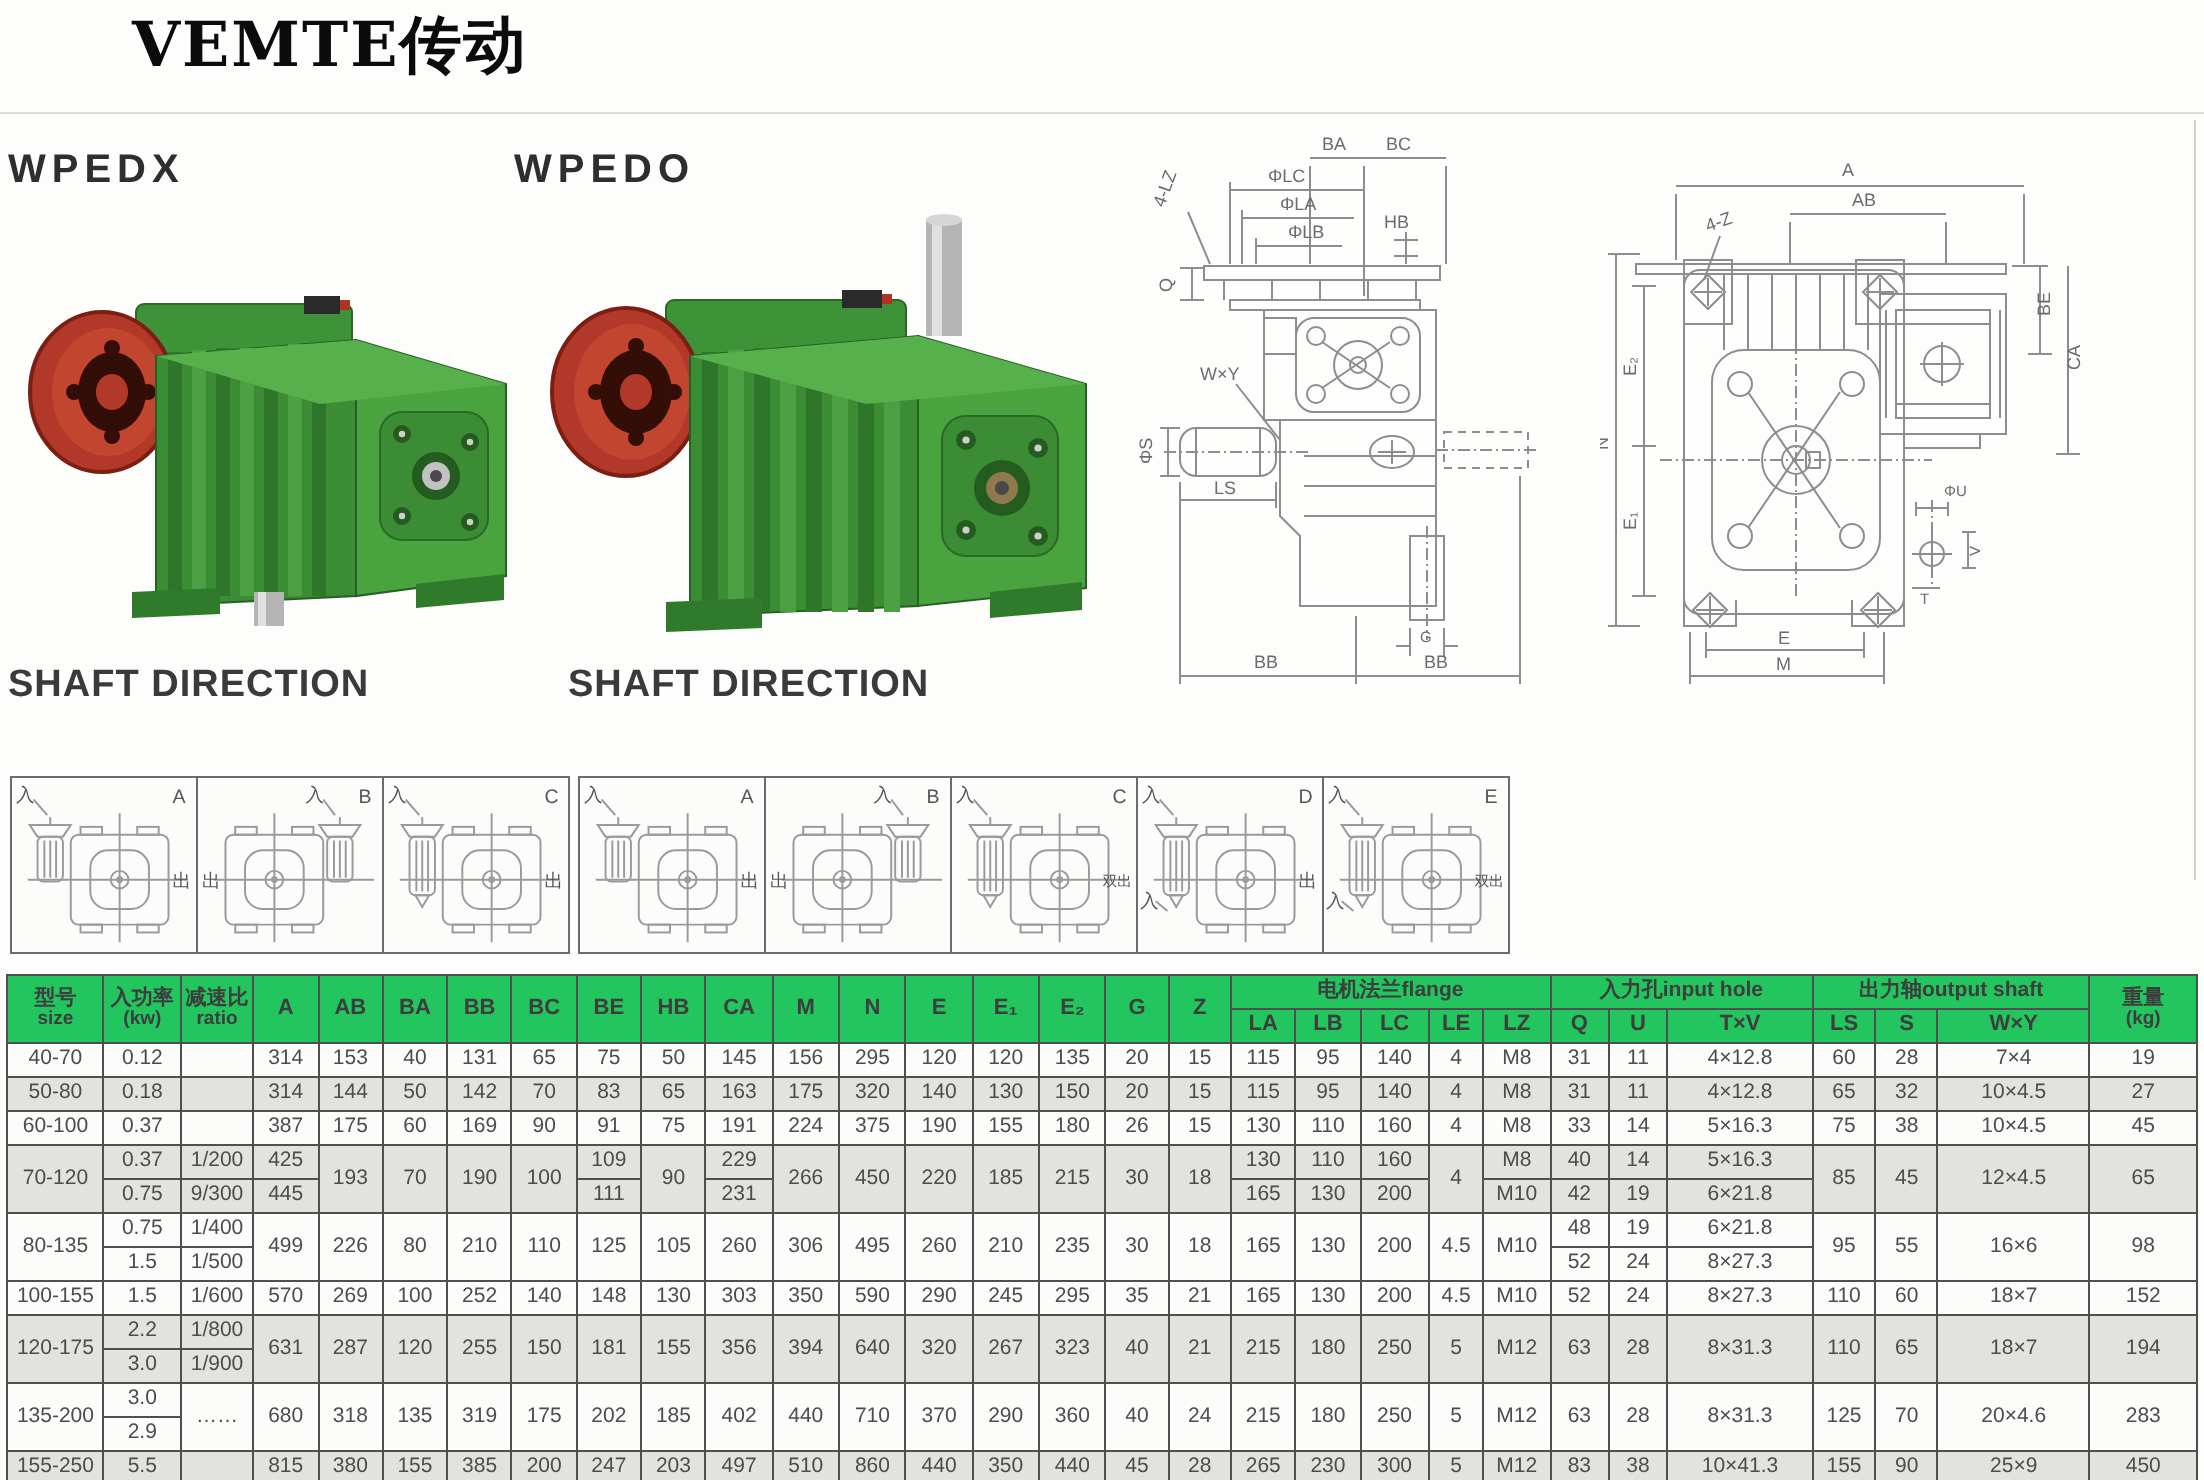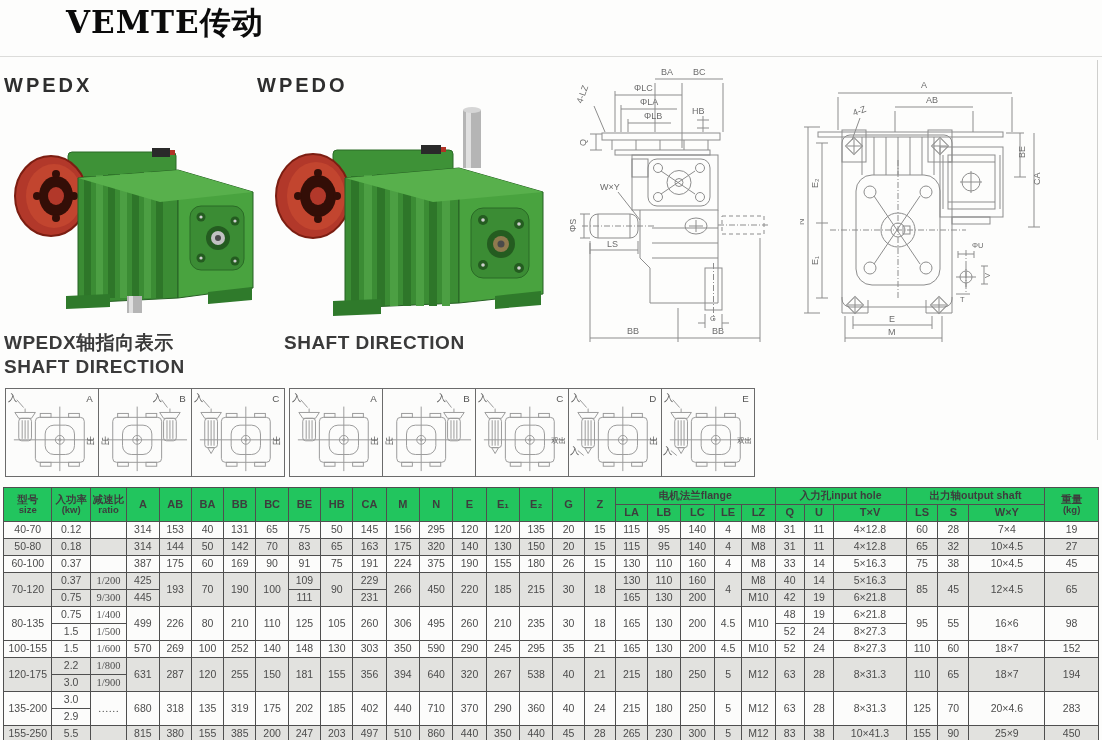--- a/index.html
+++ b/index.html
@@ -50,21 +50,21 @@
     border:1px solid #4f4f4f;padding:0;text-align:center;vertical-align:middle;
     font-size:10.5px;color:#4c4c4c;height:16px;line-height:1.05;
     overflow:hidden;white-space:nowrap;
   }
   .spec thead th{background:#22c55e;color:#3d3d3d;font-weight:bold;}
   .spec thead th .cn{font-size:10.5px;display:block;}
   .spec thead th .en{font-size:9.5px;display:block;font-weight:bold;}
   .spec thead th.letter{font-size:11px;}
   .spec tbody td{background:#fcfcfb;}
   .spec tbody tr.shade td{background:#e2e2df;}
-  .spec tbody td.ratio-col{background:#fcfcfb;font-family:Liberation Serif, serif;}
+  .spec tbody td.ratio-col{background:#fcfcfb;}
 </style>
 </head>
 <body>
 
 <div class="logo">VEMTE传动</div>
 <div class="divider"></div>
 <div class="page-edge"></div>
 
 <div class="prod-title" id="title-wpedx">WPEDX</div>
 <div class="prod-title" id="title-wpedo">WPEDO</div>
@@ -372,21 +372,20 @@
   <text class="dim-label" x="18" y="118" transform="rotate(-90 18 118)">E₂</text>
   <text class="dim-label" x="18" y="195" transform="rotate(-90 18 195)">E₁</text>
   <text class="dim-label" x="89" y="252">E</text>
   <text class="dim-label" x="88" y="265">M</text>
   <text class="dim-label-s" x="172" y="178">ΦU</text>
   <text class="dim-label-s" x="190" y="208" transform="rotate(-90 190 208)">V</text>
   <text class="dim-label-s" x="160" y="232">T</text>
 </svg>
 
 <div class="shaft-title" id="shaft-title-wpedx">
-  <div>WPEDX轴指向表示</div>
   <div>SHAFT DIRECTION</div>
 </div>
 <div class="shaft-title" id="shaft-title-wpedo">
   <div>SHAFT DIRECTION</div>
 </div>
 <div class="shaft-row" id="shaft-row-wpedx">
     <div class="shaft-cell">
       <svg viewBox="0 0 94 89">
         <g stroke="#9a9a9a" stroke-width="1" fill="none">
           <line x1="8" y1="52" x2="90" y2="52"></line>
@@ -913,21 +912,21 @@
         <td rowspan="2">120</td>
         <td rowspan="2">255</td>
         <td rowspan="2">150</td>
         <td rowspan="2">181</td>
         <td rowspan="2">155</td>
         <td rowspan="2">356</td>
         <td rowspan="2">394</td>
         <td rowspan="2">640</td>
         <td rowspan="2">320</td>
         <td rowspan="2">267</td>
-        <td rowspan="2">538</td>
+        <td rowspan="2">323</td>
         <td rowspan="2">40</td>
         <td rowspan="2">21</td>
         <td rowspan="2">215</td>
         <td rowspan="2">180</td>
         <td rowspan="2">250</td>
         <td rowspan="2">5</td>
         <td rowspan="2">M12</td>
         <td rowspan="2">63</td>
         <td rowspan="2">28</td>
         <td rowspan="2">8×31.3</td>

